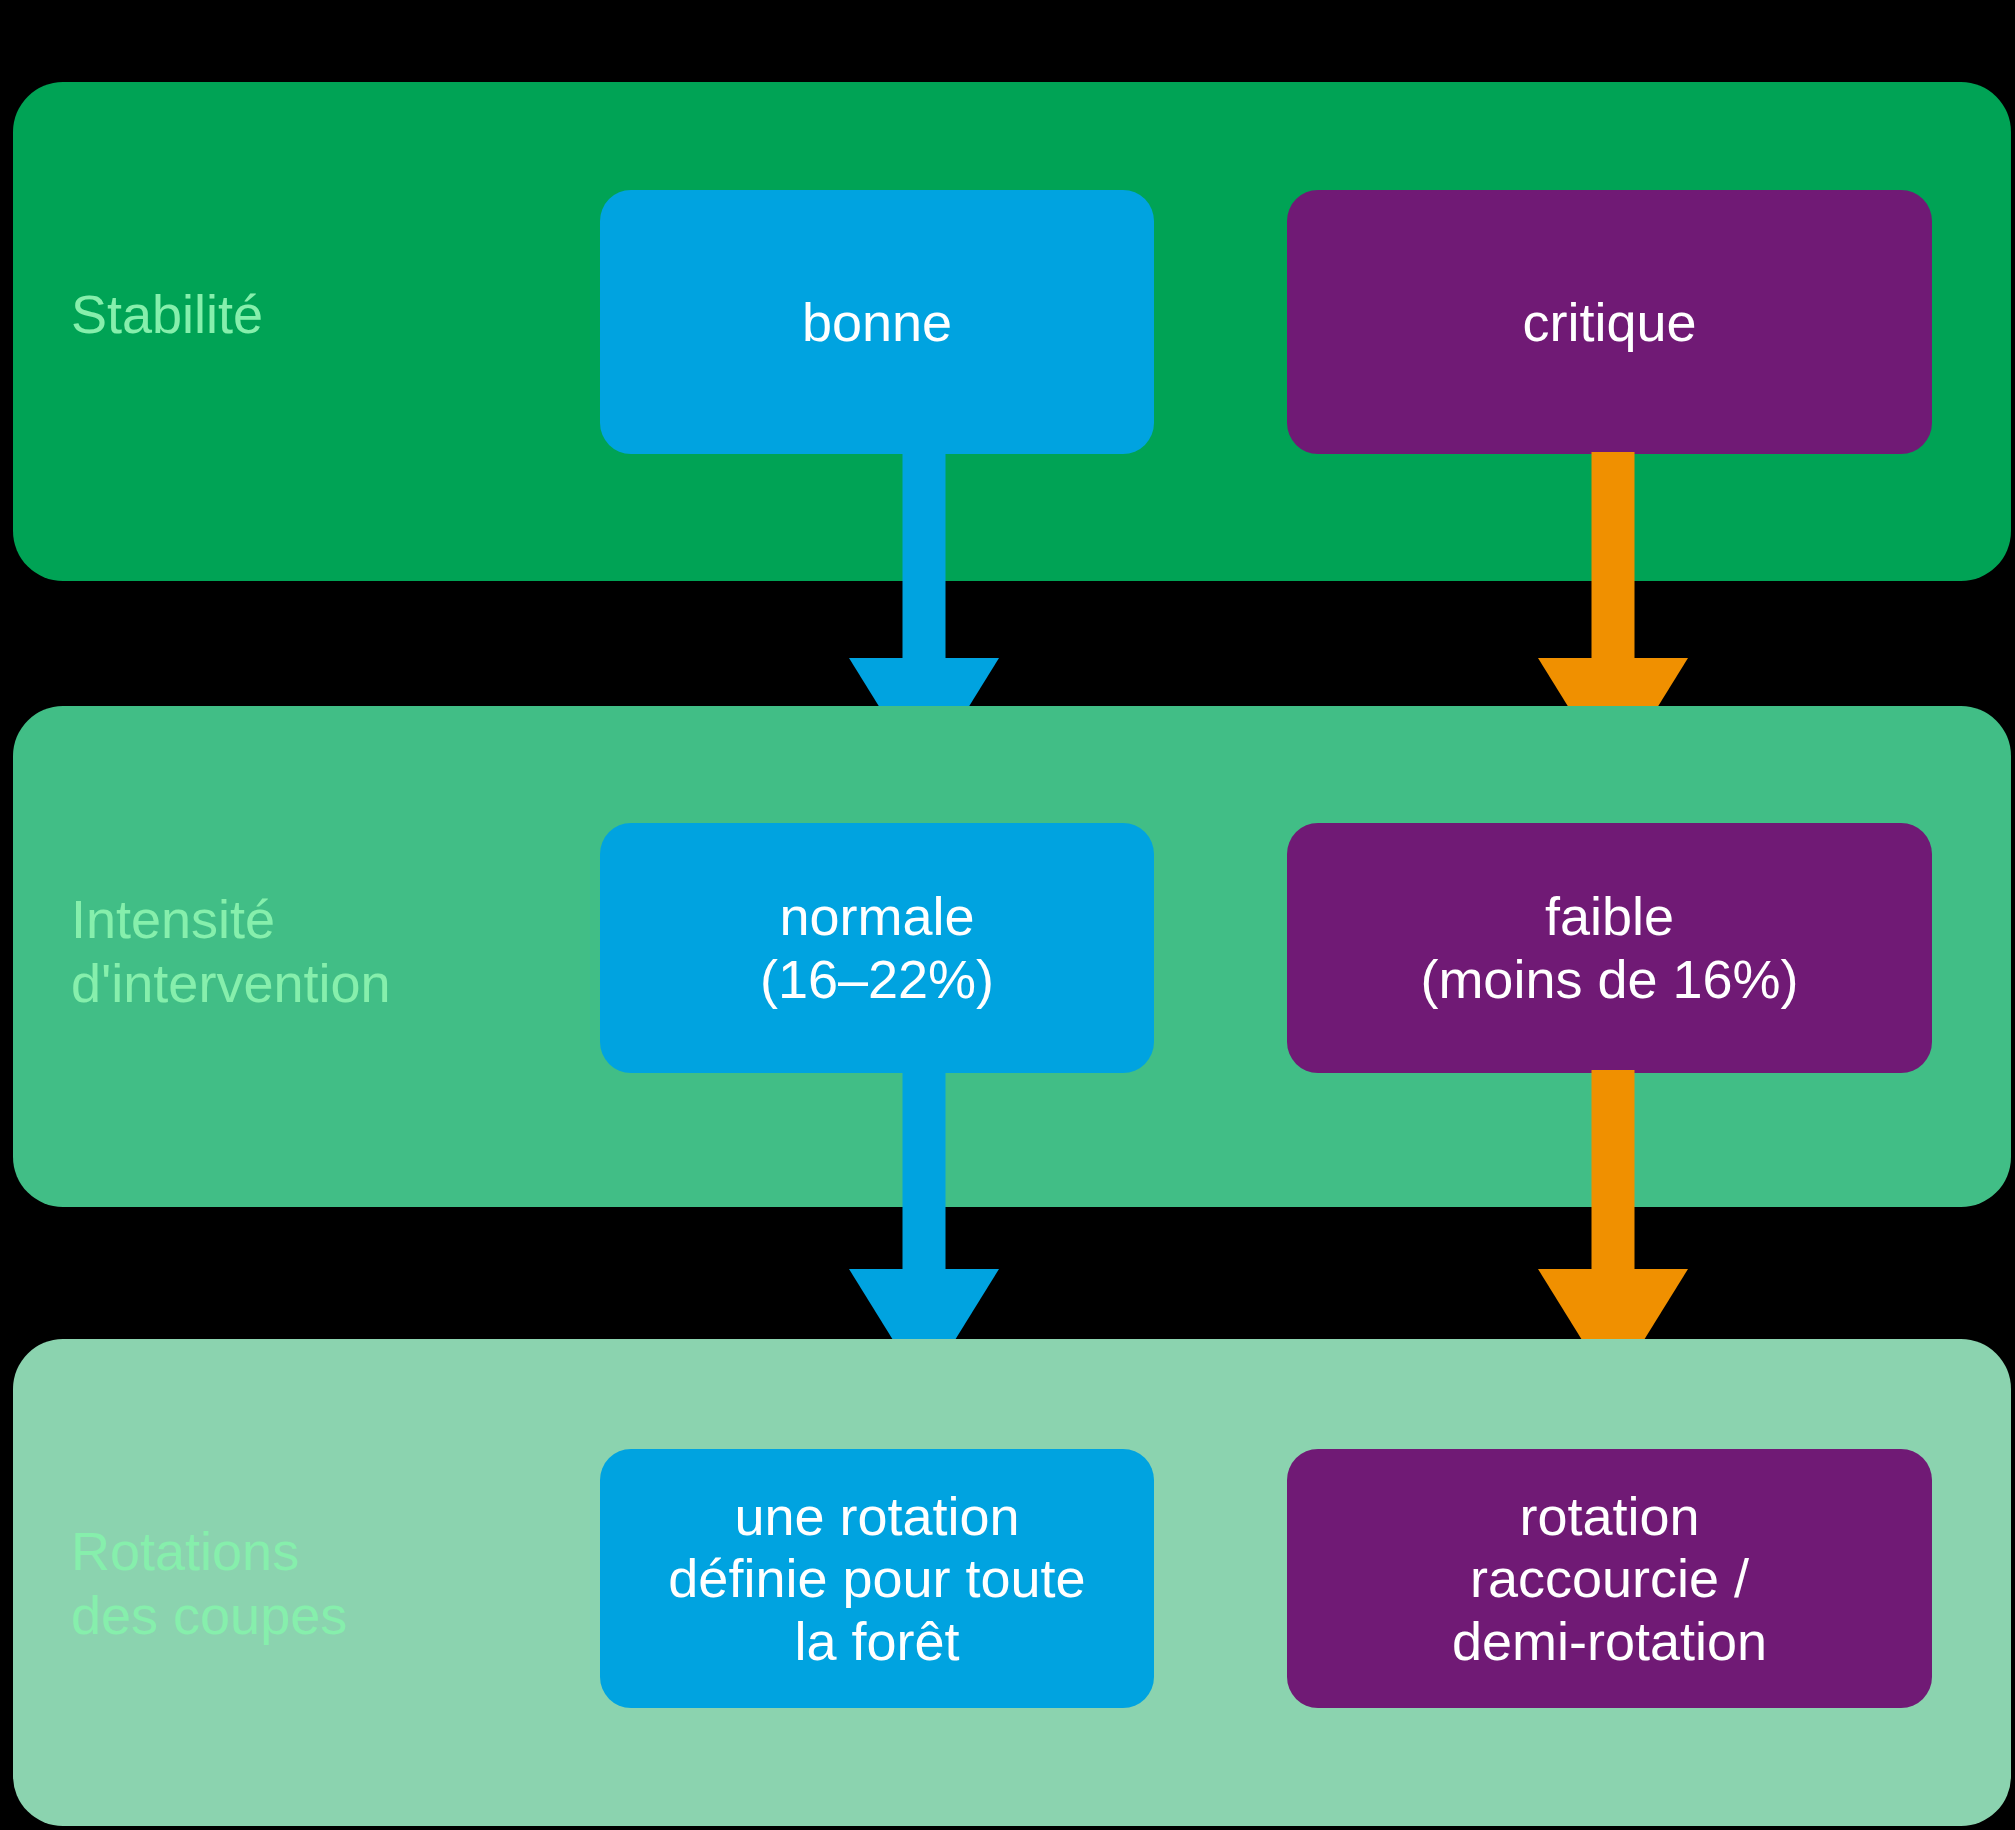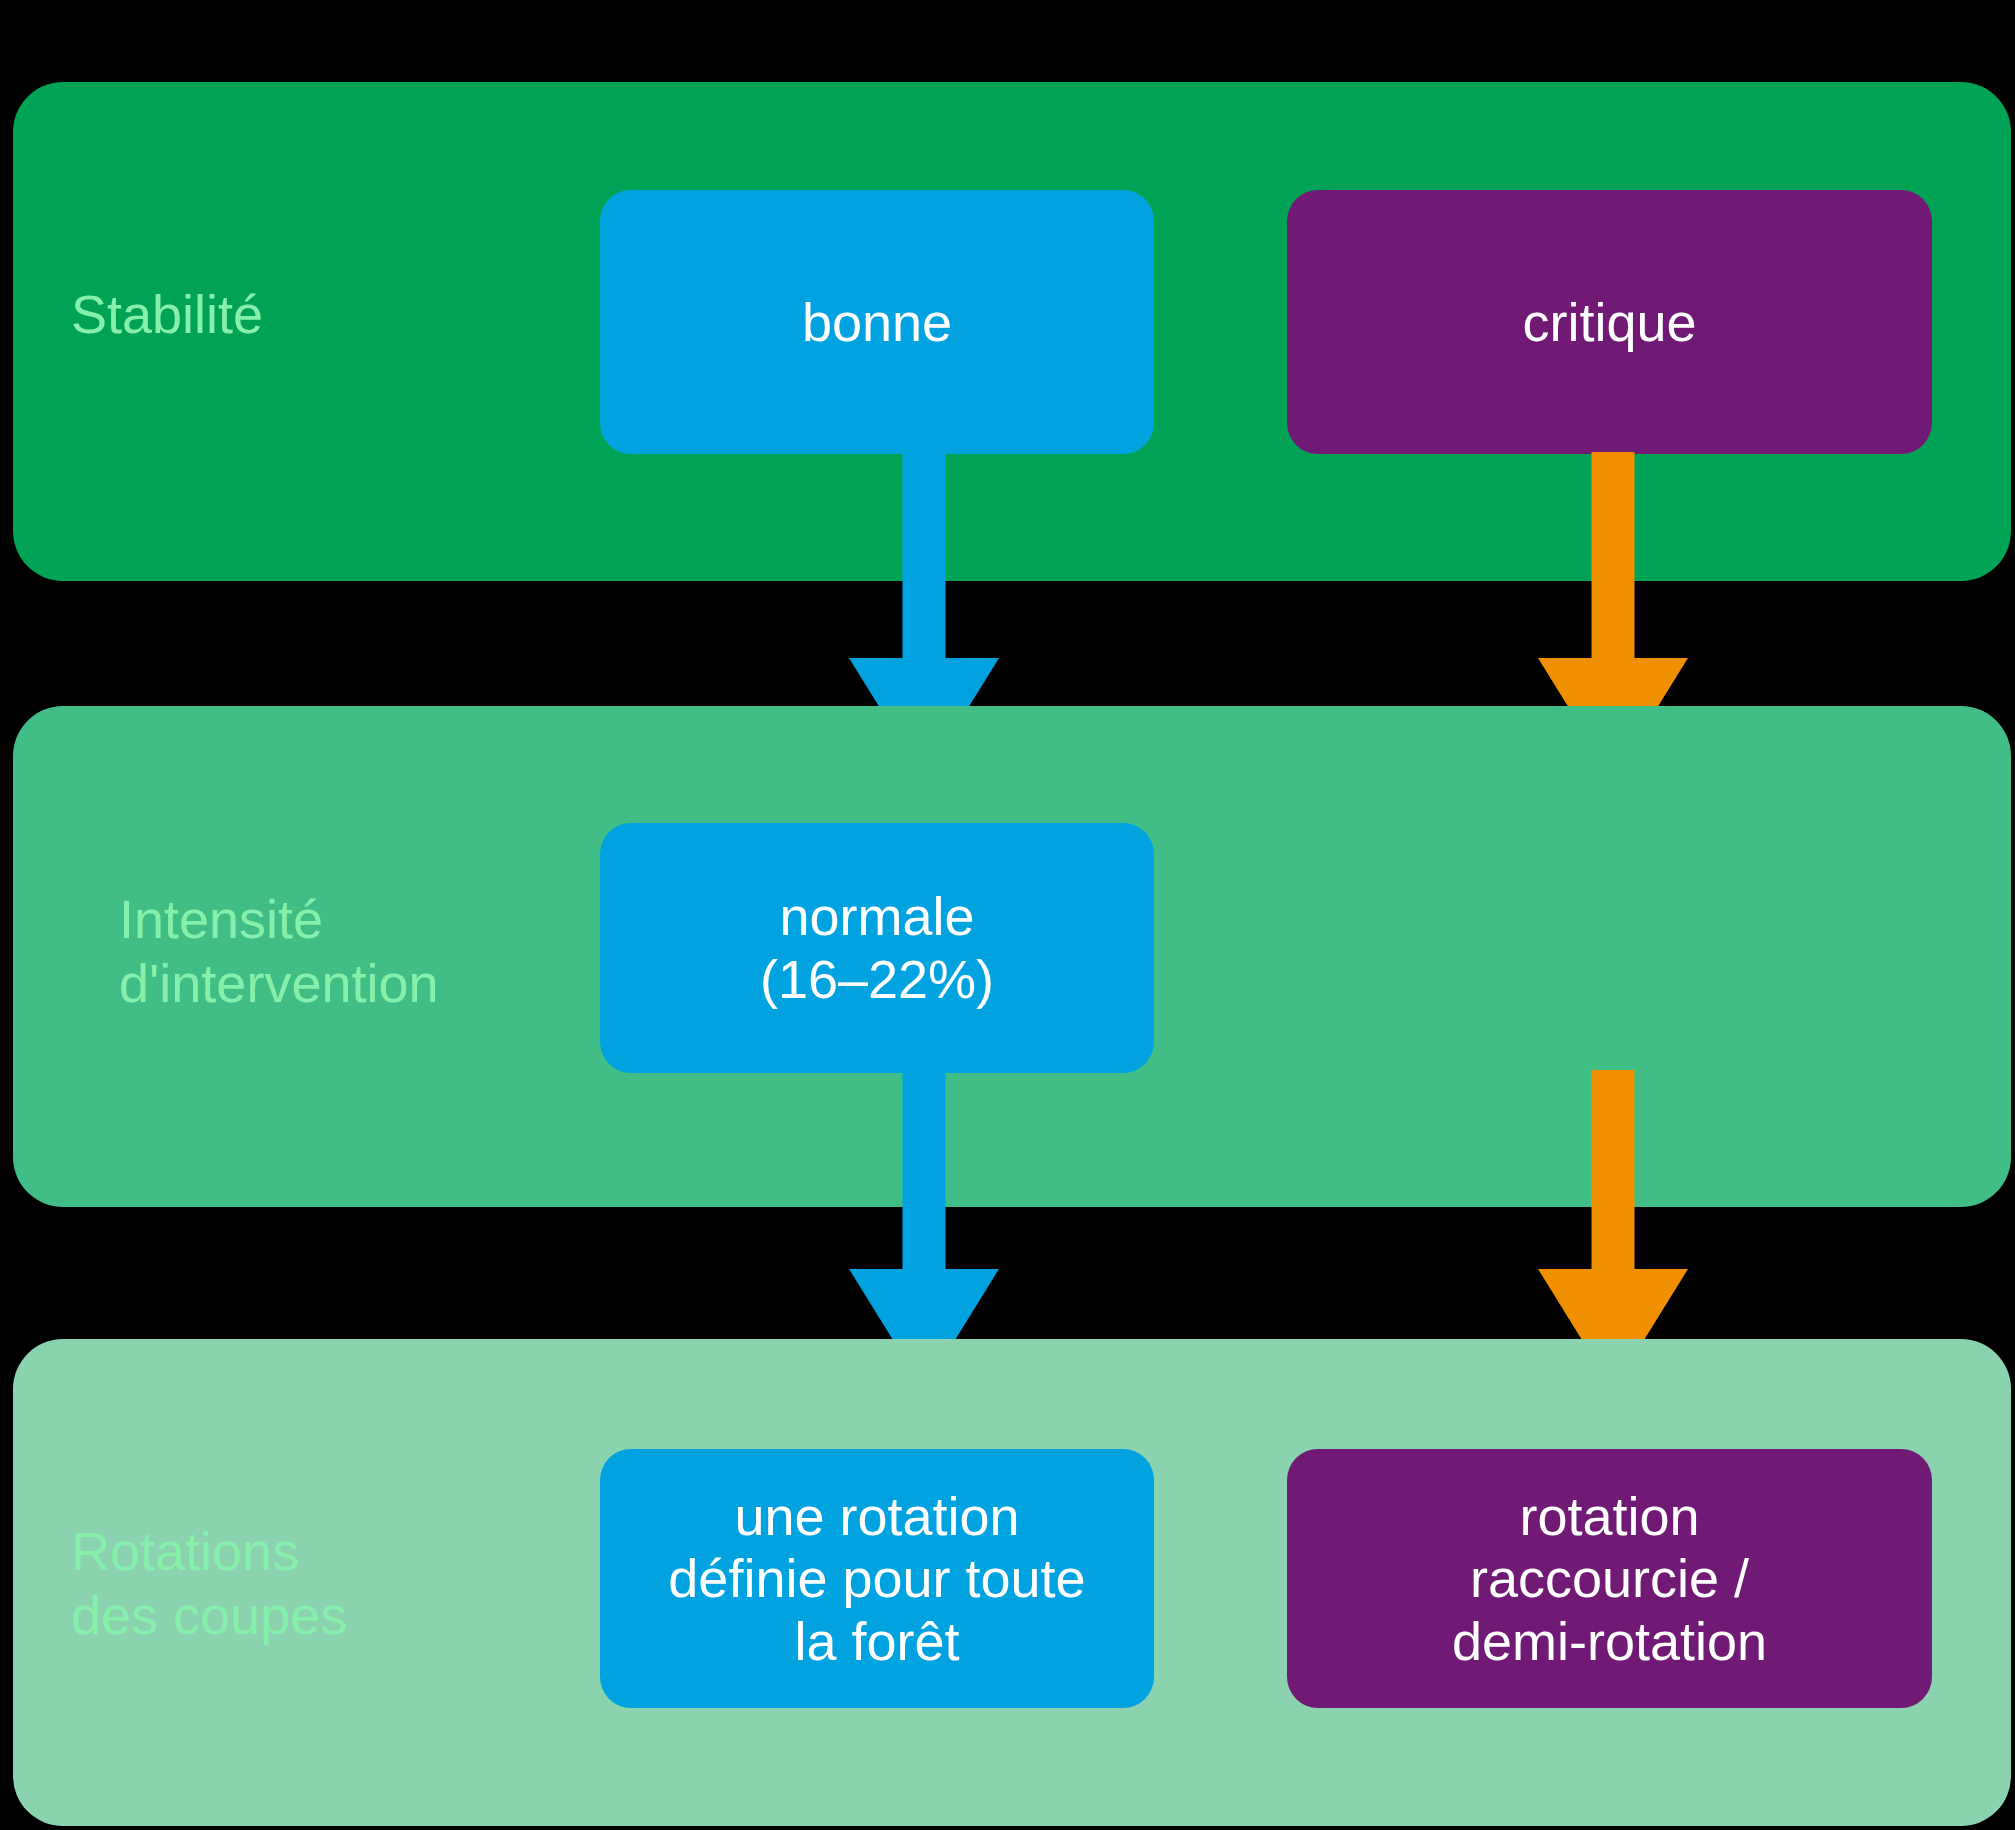--- a/index.html
+++ b/index.html
@@ -40,21 +40,21 @@
     position: absolute;
     left: 71px;
     width: 497px;
     color: #86efac;
     font-size: 54px;
     line-height: 1.18;
     font-weight: 400;
     white-space: pre-line;
   }
   .row-label-1 { top: 283px; }
-  .row-label-2 { top: 888px; margin-left: 48px; }
+  .row-label-2 { top: 888px; }
   .row-label-3 { top: 1520px; }
 
   
   .node {
     position: absolute;
     box-sizing: border-box;
     border-radius: 31px;
     color: #ffffff;
     display: flex;
     align-items: center;
@@ -134,20 +134,22 @@
   </div>
 
   <div class="band band-2"></div>
 
   <div class="row-label row-label-2">Intensité
 d'intervention</div>
 
   <div class="node blue row2">normale
 (16–22%)</div>
 
+  <div class="node orange row2">faible
+(moins de 16%)</div>
 
   <div class="arrow blue col-blue seg-b">
     <div class="shaft"></div>
     <div class="head"></div>
   </div>
 
   <div class="arrow orange col-orange seg-b">
     <div class="shaft"></div>
     <div class="head"></div>
   </div>

